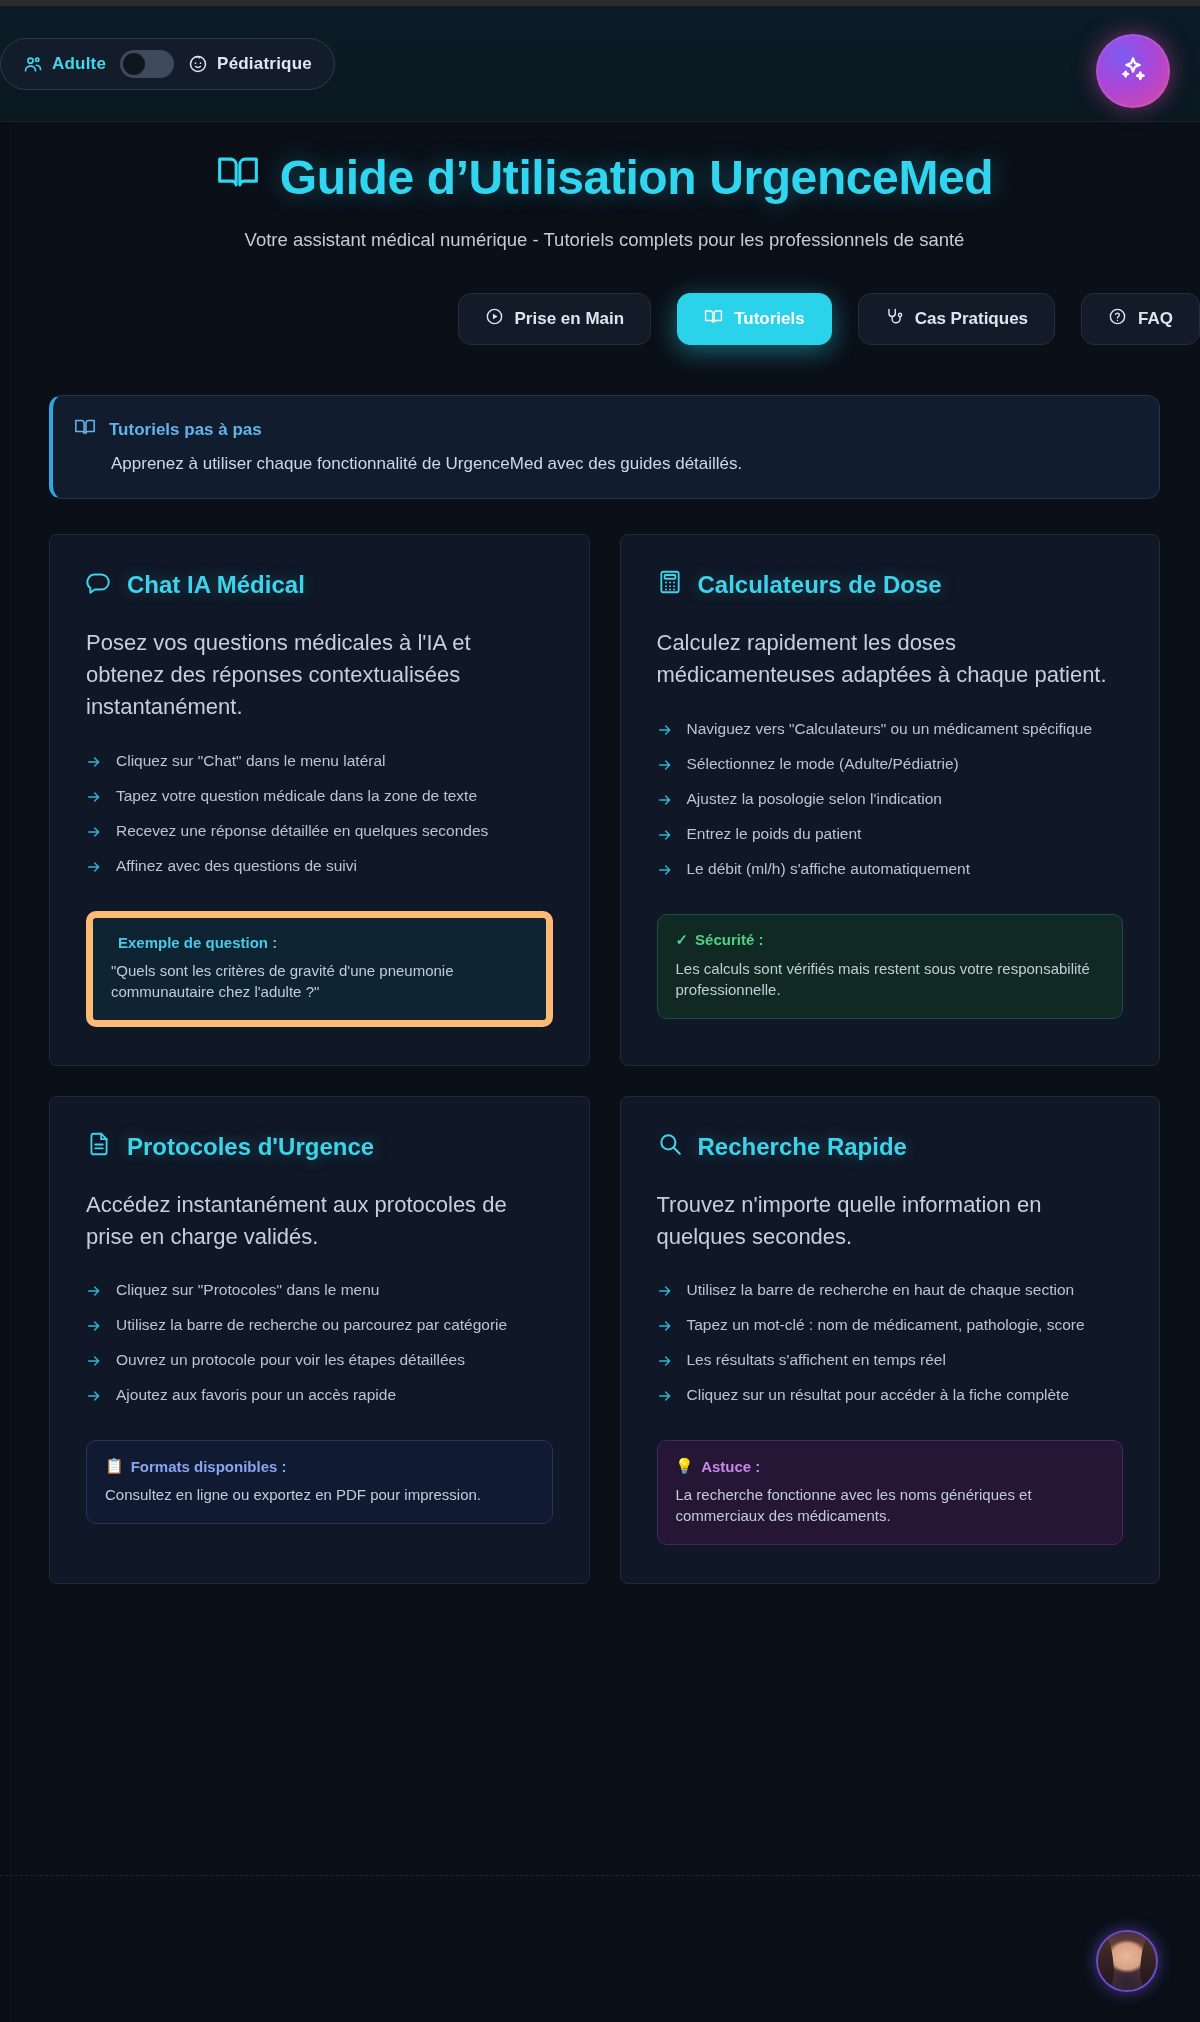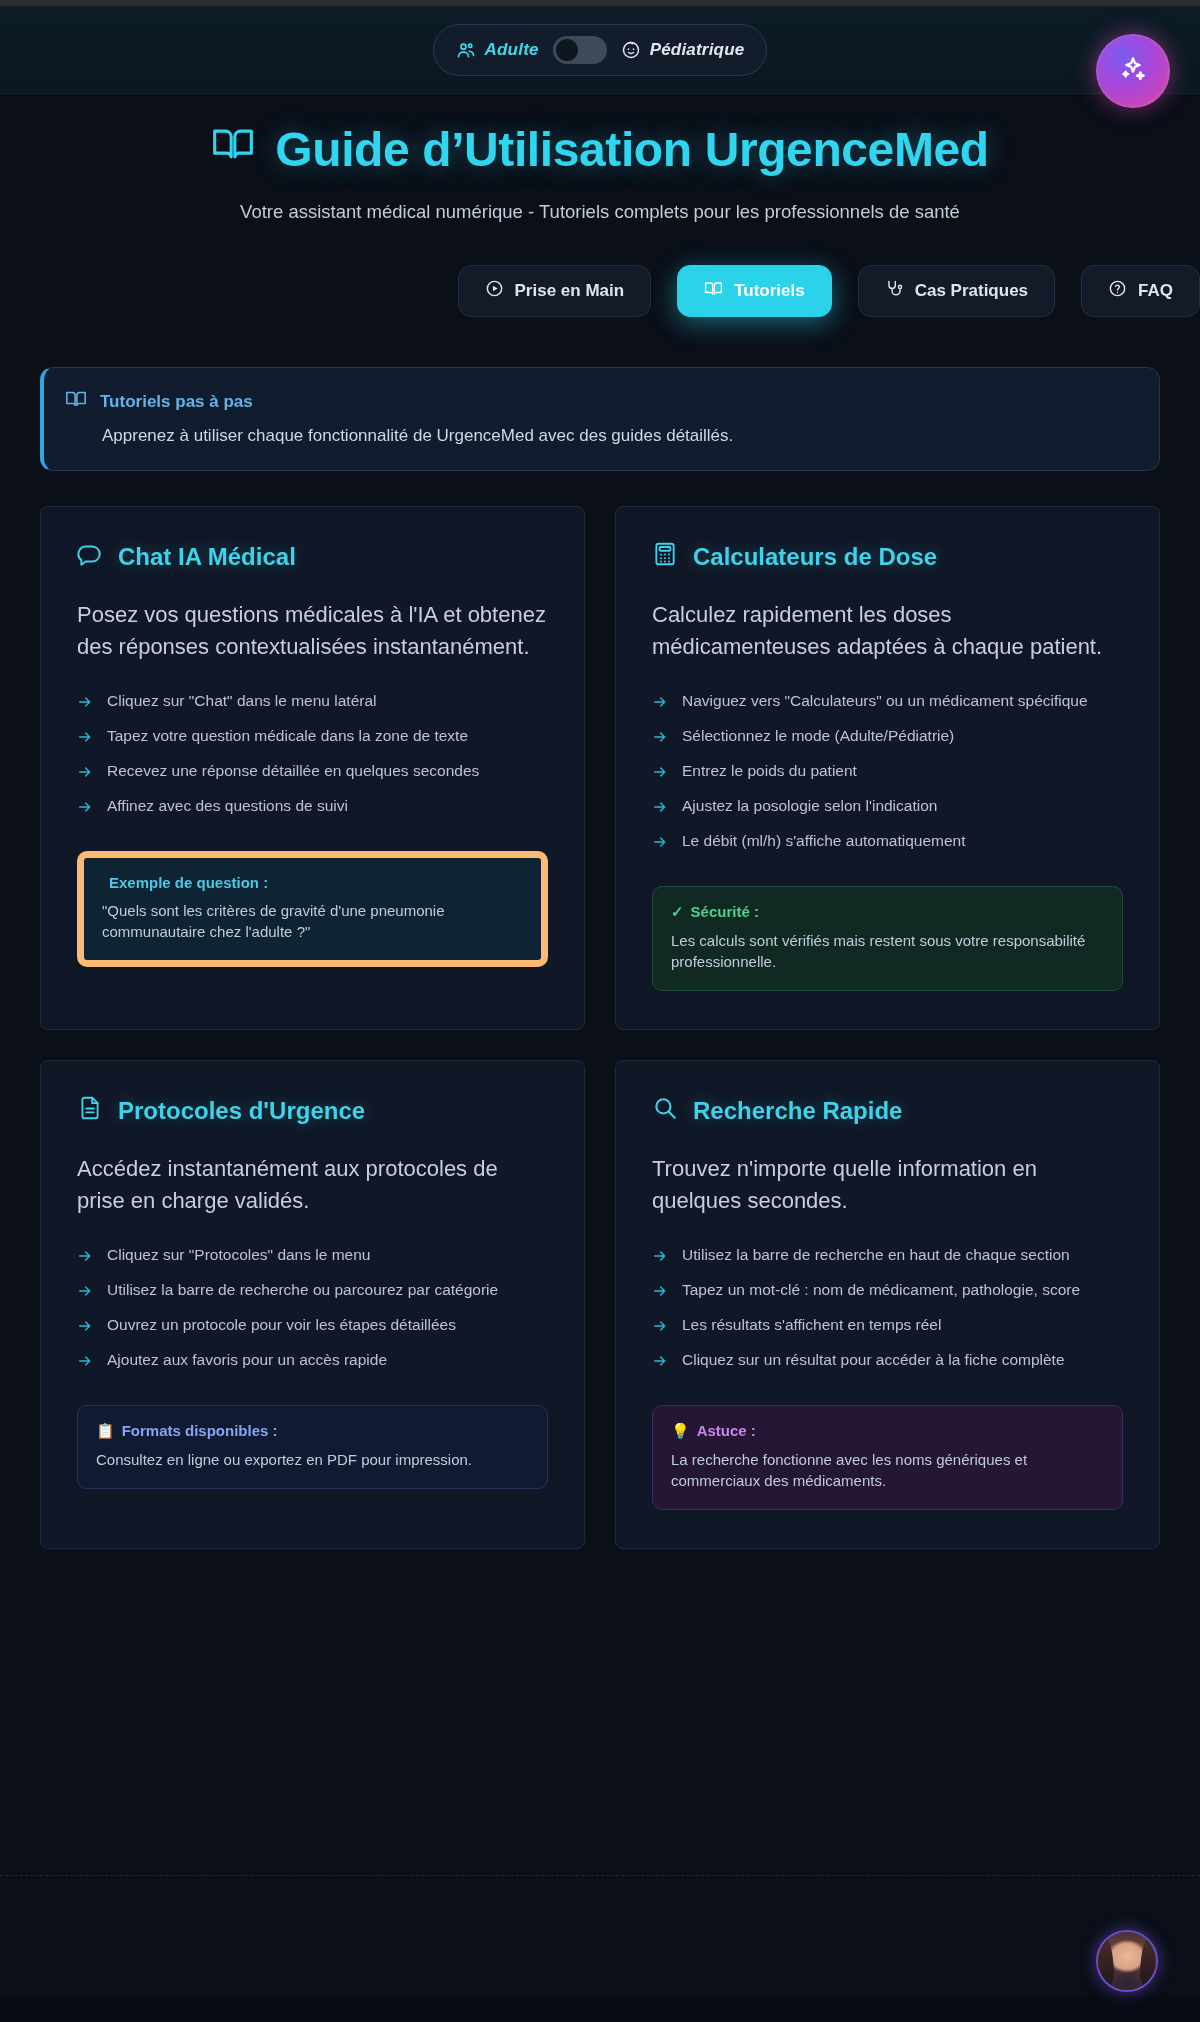--- a/index.html
+++ b/index.html
@@ -20,28 +20,26 @@
 
   
   .browser-strip {
     height: 6px;
     background: #2d2d2d;
     width: 100%;
   }
 
   
   .mode-bar {
-    height: 88px;
+    height: 116px;
     background: linear-gradient(180deg, #0c1c26 0%, #0a1820 100%);
     border-bottom: 1px solid #13242e;
     display: flex;
     align-items: center;
-    justify-content: center;
     position: relative;
-    font-style: italic;
   }
 
   .mode-pill {
     display: flex;
     align-items: center;
     gap: 14px;
     background: #131c2b;
     border: 1px solid #2a3a4d;
     border-radius: 40px;
     padding: 11px 22px;
@@ -87,20 +85,21 @@
     box-shadow: 0 0 22px rgba(200,70,170,.55), 0 0 0 2px rgba(255,255,255,.08) inset;
     display: flex; align-items: center; justify-content: center;
     cursor: pointer;
   }
 
   
   .page {
     padding: 0 0 40px 0;
     background: #0a0f18;
     min-height: 1900px;
+    margin-left: 9px;
   }
 
   .hero { text-align: center; padding: 28px 60px 0; }
 
   .hero-title {
     font-size: 48px;
     font-weight: bold;
     color: #30d5ef;
     letter-spacing: -0.4px;
     display: flex;
@@ -483,27 +482,27 @@
         <li class="step">
           <span class="step-arrow"><svg width="16" height="16" viewBox="0 0 24 24" fill="none" stroke="#2ab6d6" stroke-width="2.2" stroke-linecap="round" stroke-linejoin="round">
                 <path d="M4 12h15M13 6l6 6-6 6"></path>
               </svg></span>
           <span class="step-text">Sélectionnez le mode (Adulte/Pédiatrie)</span>
         </li>
         <li class="step">
           <span class="step-arrow"><svg width="16" height="16" viewBox="0 0 24 24" fill="none" stroke="#2ab6d6" stroke-width="2.2" stroke-linecap="round" stroke-linejoin="round">
                 <path d="M4 12h15M13 6l6 6-6 6"></path>
               </svg></span>
+          <span class="step-text">Ajustez la posologie selon l'indication</span>
+        </li>
+        <li class="step">
+          <span class="step-arrow"><svg width="16" height="16" viewBox="0 0 24 24" fill="none" stroke="#2ab6d6" stroke-width="2.2" stroke-linecap="round" stroke-linejoin="round">
+                <path d="M4 12h15M13 6l6 6-6 6"></path>
+              </svg></span>
           <span class="step-text">Entrez le poids du patient</span>
-        </li>
-        <li class="step">
-          <span class="step-arrow"><svg width="16" height="16" viewBox="0 0 24 24" fill="none" stroke="#2ab6d6" stroke-width="2.2" stroke-linecap="round" stroke-linejoin="round">
-                <path d="M4 12h15M13 6l6 6-6 6"></path>
-              </svg></span>
-          <span class="step-text">Ajustez la posologie selon l'indication</span>
         </li>
         <li class="step">
           <span class="step-arrow"><svg width="16" height="16" viewBox="0 0 24 24" fill="none" stroke="#2ab6d6" stroke-width="2.2" stroke-linecap="round" stroke-linejoin="round">
                 <path d="M4 12h15M13 6l6 6-6 6"></path>
               </svg></span>
           <span class="step-text">Le débit (ml/h) s'affiche automatiquement</span>
         </li>
       </ul>
       <div class="note green">
         <div class="note-title">

